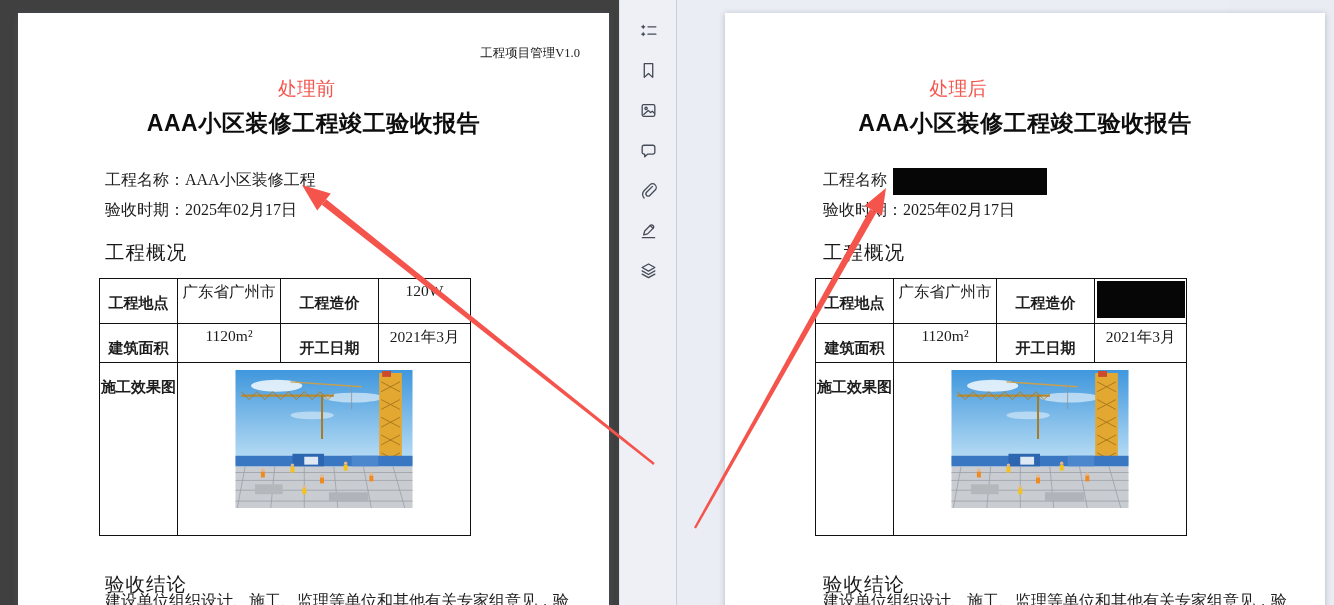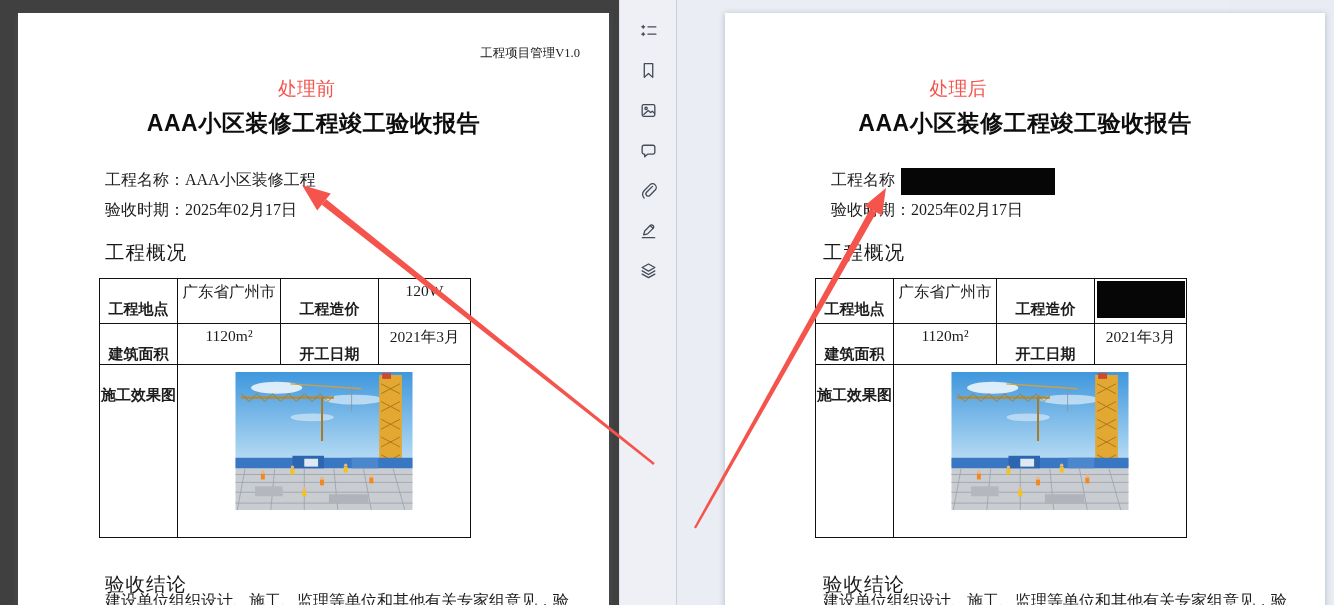--- a/index.html
+++ b/index.html
@@ -27,39 +27,39 @@
   .stage { position:absolute; top:63px; left:0; width:100%; text-align:center;
            font-family:"Liberation Sans","DejaVu Sans",sans-serif; font-size:19px; color:#f4544c; }
   .page-before .stage { transform:translateX(-7px); }
   .page-after  .stage { transform:translateX(-67px); }
   .doc-title { position:absolute; top:95px; left:0; width:100%; text-align:center;
            font-family:"Liberation Sans","DejaVu Sans",sans-serif; font-weight:bold;
            font-size:23px; letter-spacing:.5px; color:#0d0d0d; }
 
   .fields { position:absolute; top:152px; font-size:16px; line-height:30px; }
   .page-before .fields { left:87px; }
-  .page-after  .fields { left:98px;margin-left:8px; }
+  .page-after  .fields { left:98px; }
   .field-row { white-space:nowrap; height:30px; }
   .redact-name { display:inline-block; width:154px; height:27px; background:#060606; vertical-align:middle; margin-left:6px; }
 
   .sec-head { position:absolute; font-size:19.5px; color:#181818; letter-spacing:1px; }
   .page-before .sec-head { left:87px; }
   .page-after  .sec-head { left:98px; }
   .sec-overview   { top:226px; }
   .sec-conclusion { top:544px;margin-top:14px; }
   .conclusion-line { position:absolute; top:578px; font-size:16px; white-space:nowrap; }
   .page-before .conclusion-line { left:87px; }
   .page-after  .conclusion-line { left:98px; }
 
   
   table.doc-table { position:absolute; top:265px; border-collapse:collapse; table-layout:fixed; }
   .page-before table.doc-table { left:81px; }
   .page-after  table.doc-table { left:90px; }
   .doc-table td { border:1.6px solid #101010; text-align:center; vertical-align:top; padding-top:3px; font-size:15.5px; }
-  .doc-table .lbl { font-family:"Liberation Sans","DejaVu Sans",sans-serif; font-weight:bold; font-size:15px; padding-top:21px; }
+  .doc-table .lbl { font-family:"Liberation Sans","DejaVu Sans",sans-serif; font-weight:bold; font-size:15px; padding-top:15px; }
   .c1{width:78px;} .c2{width:103px;} .c3{width:98px;} .c4{width:92px;}
   .r1 td{height:45px;} .r2 td{height:39px;} .r3 td{height:173px;}
   .redact-cost { width:88px; height:37px; background:#060606; margin:0 auto; }
   .photo-wrap { width:180px; height:138px; margin:4px auto 0; }
 
   
   .overlay { position:absolute; left:0; top:0; width:1334px; height:605px; z-index:40; pointer-events:none; }
 </style>
 </head>
 <body>

